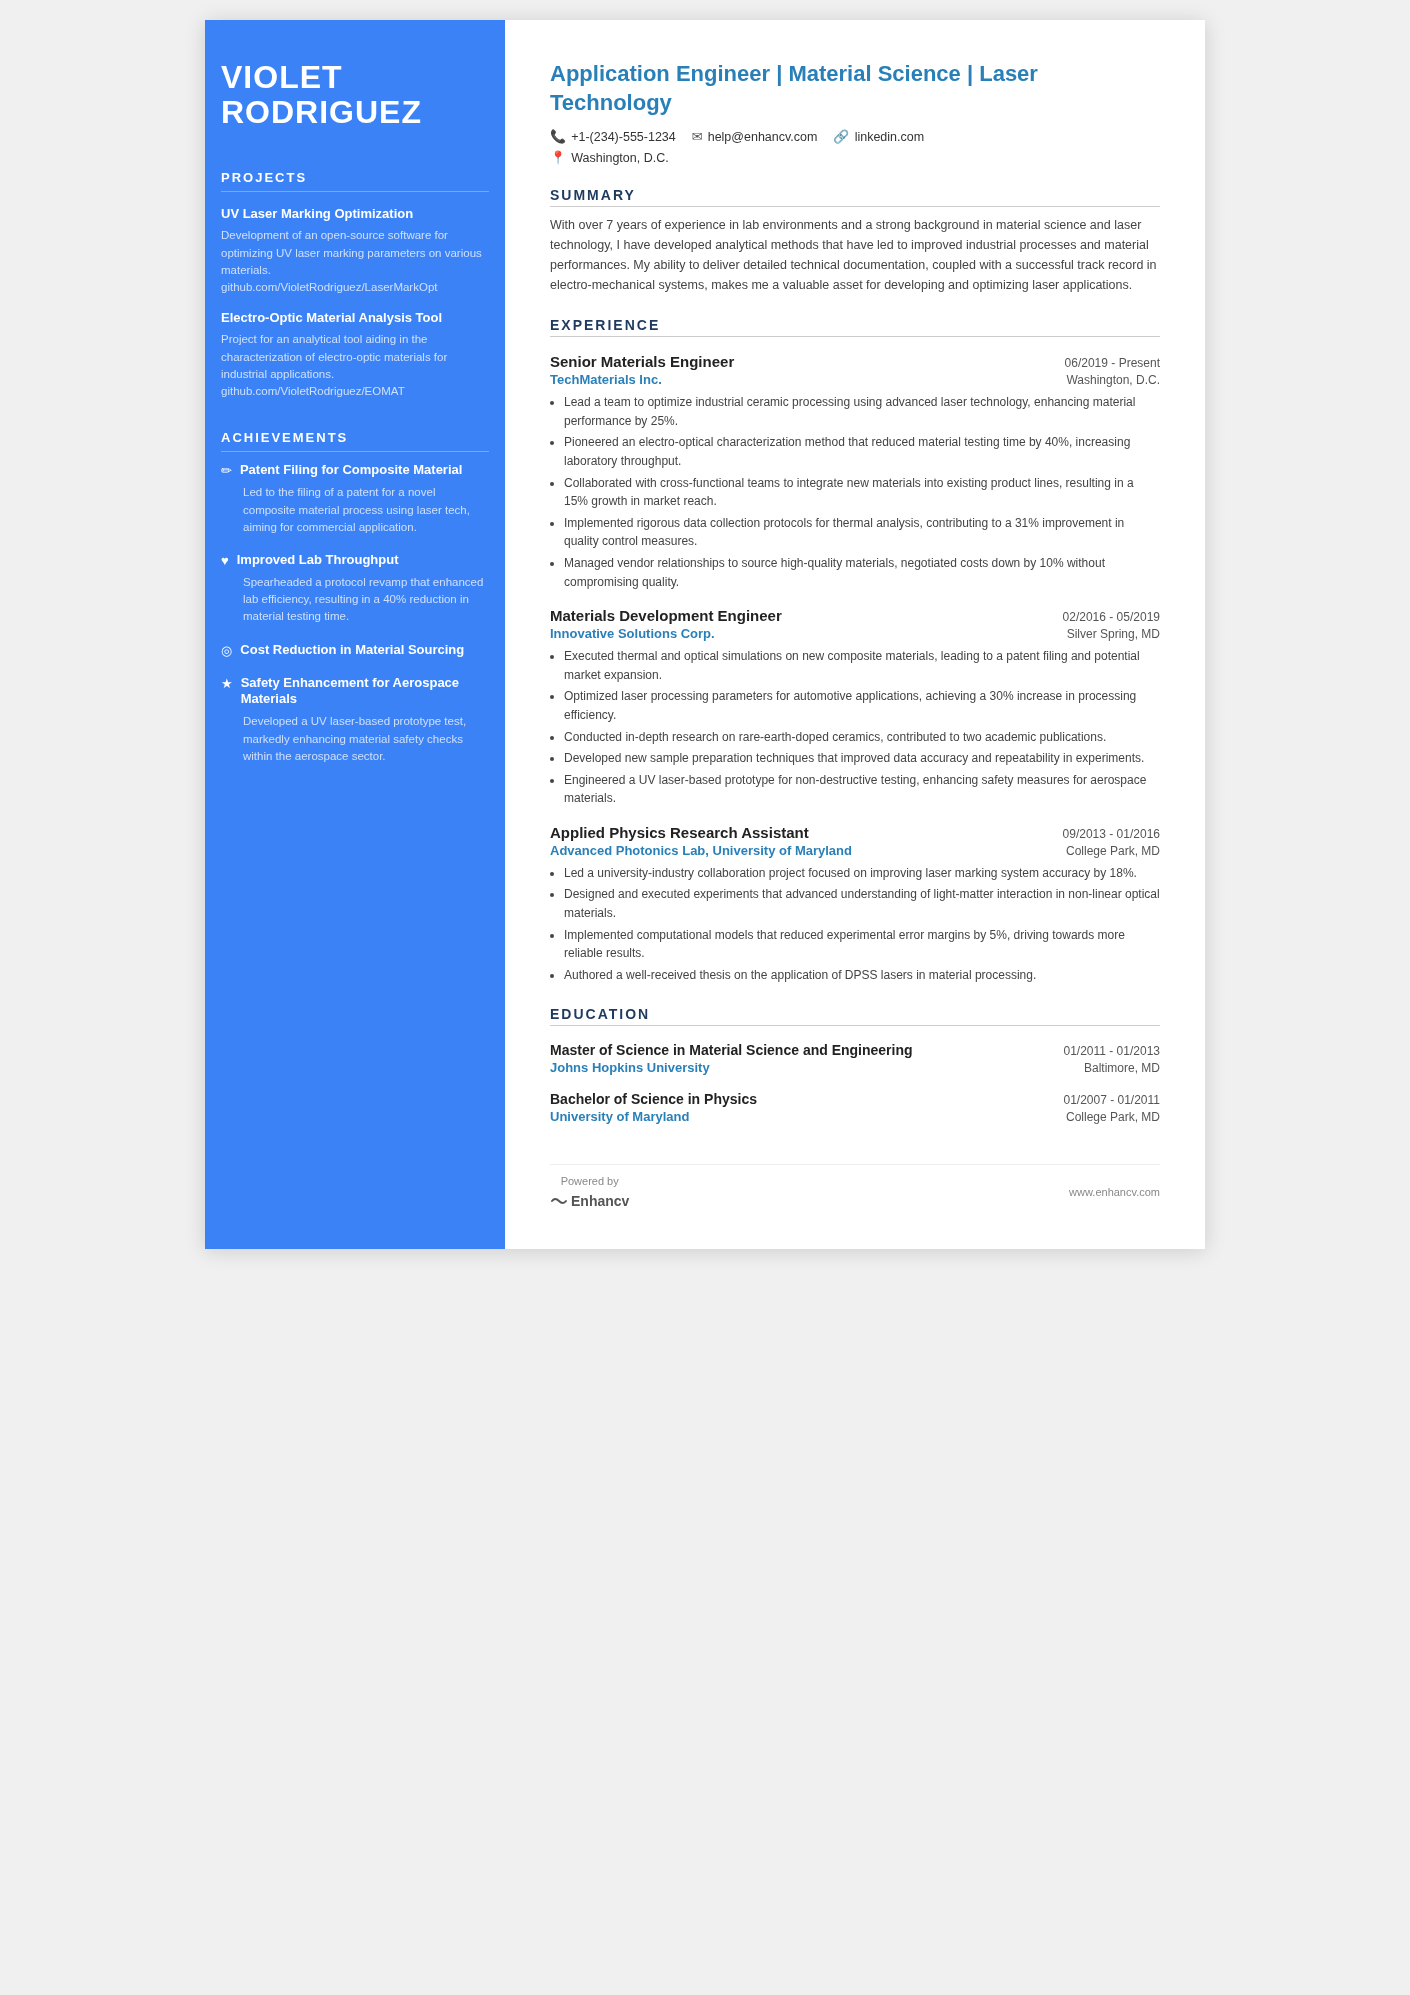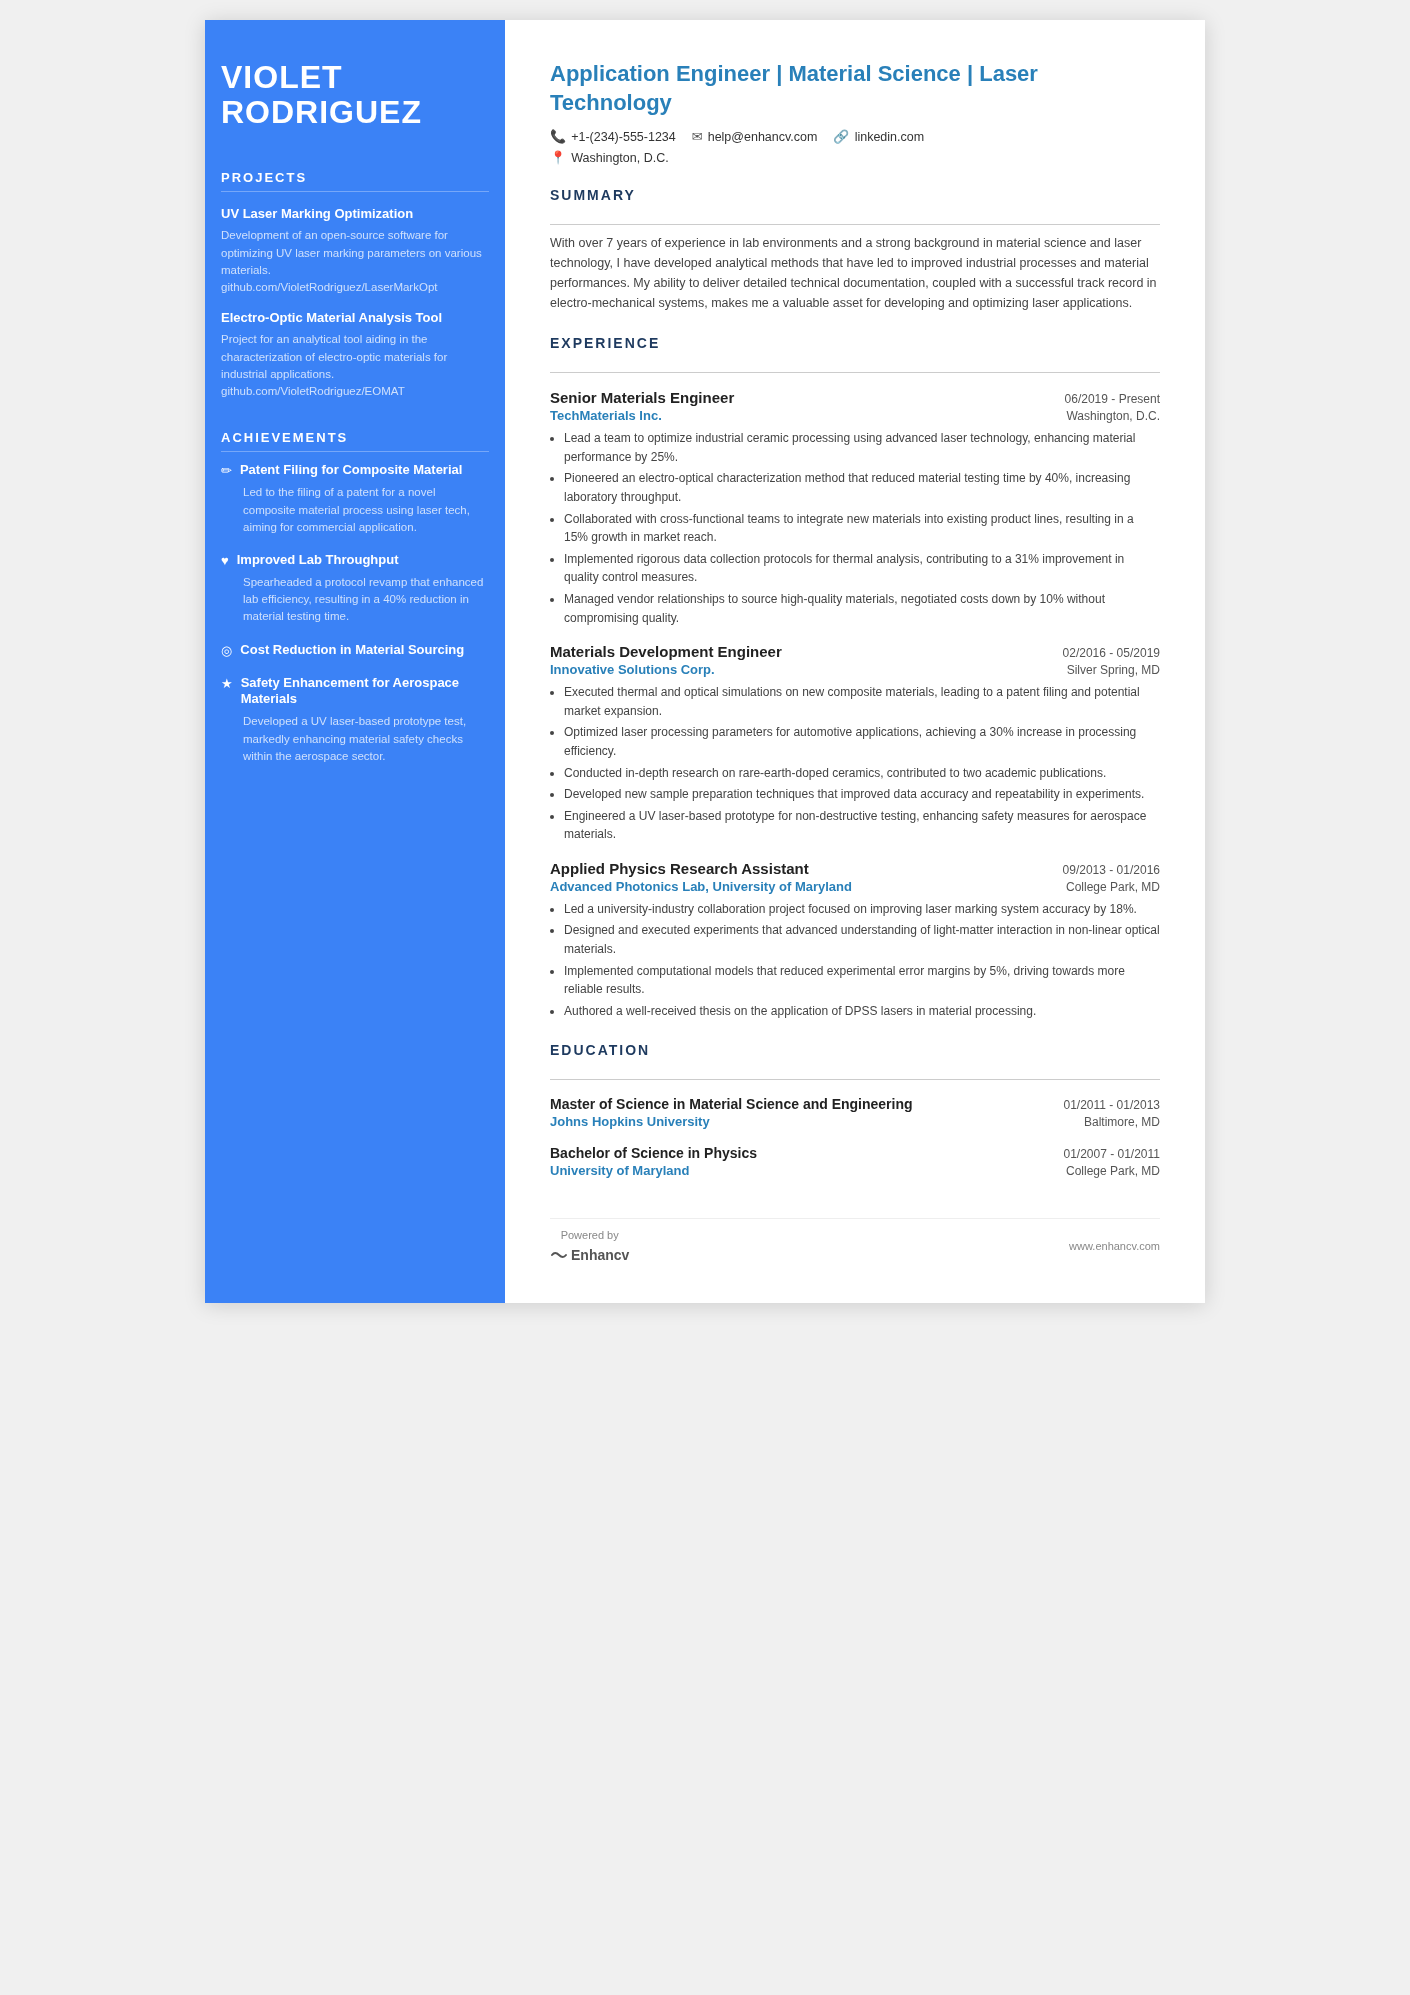--- a/index.html
+++ b/index.html
@@ -120,21 +120,21 @@
       font-size: 13px;
       color: #555;
     }
     .section-title-main {
       font-size: 14px;
       font-weight: 700;
       letter-spacing: 2px;
       text-transform: uppercase;
       color: #1e3a5f;
       margin-bottom: 8px;
-      padding-bottom: 21px;
+      padding-bottom: 3px;
       border-bottom: 1px solid #ccc;
       margin-top: 22px;
     }
     .summary-text {
       font-size: 12.5px;
       color: #444;
       line-height: 1.6;
     }
     .exp-header {
       display: flex;

